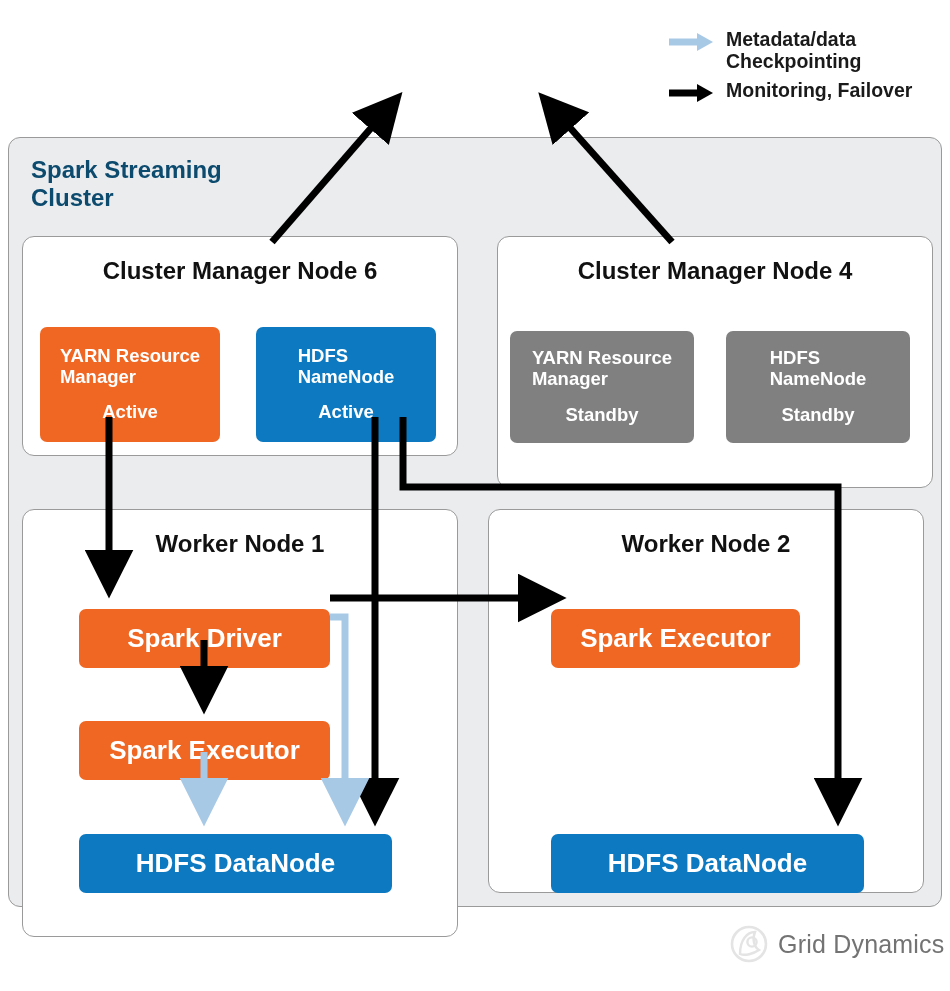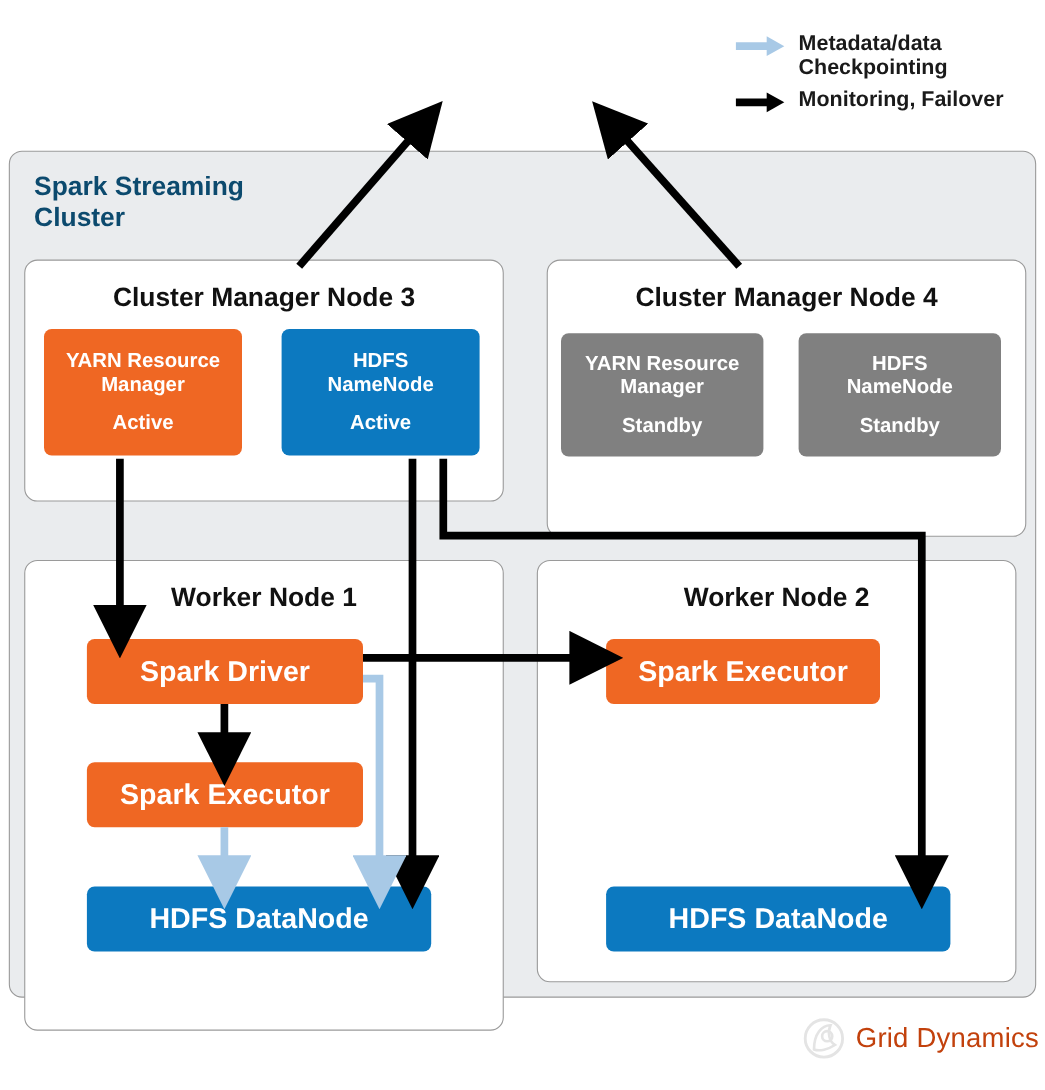--- a/index.html
+++ b/index.html
@@ -116,23 +116,23 @@
   #panel-w2  { left: 488px; top: 509px; width: 436px; height: 384px; }
 
   
   .svc {
     position: absolute;
     border-radius: 7px;
     display: flex;
     flex-direction: column;
     align-items: center;
     justify-content: center;
-    text-align: center;
     color: #ffffff;
     z-index: 4;
+    margin-top: 28px;
   }
   .svc .name {
     font-size: 18.5px;
     font-weight: bold;
     line-height: 1.13;
     white-space: pre-line;
   }
   .svc .state {
     font-size: 18.5px;
     font-weight: bold;
@@ -146,21 +146,21 @@
   
   .watermark {
     position: absolute;
     left: 730px; top: 925px;
     display: flex;
     align-items: center;
     z-index: 3;
   }
   .watermark .wm-text {
     font-size: 25px;
-    color: #c2410c;
+    color: #737373;
     margin-left: 10px;
     letter-spacing: 0.2px;
   }
 </style>
 </head>
 <body>
 
 <div id="stage">
 
   <svg id="wires" viewBox="0 0 950 991" width="950" height="991">
@@ -228,21 +228,21 @@
       <div class="legend-text">Monitoring, Failover</div>
     </div>
   </div>
 
   <div class="cluster-panel">
     <div class="cluster-title">Spark Streaming
 Cluster</div>
   </div>
 
   <div class="node-panel" id="panel-cm3">
-    <div class="node-title" style="top:20px;">Cluster Manager Node 3</div>
+    <div class="node-title" style="top:20px;">Cluster Manager Node 6</div>
   </div>
   <div class="svc orange" style="left:40px; top:299px; width:180px; height:115px;">
     <div class="name">YARN Resource
 Manager</div>
     <div class="state">Active</div>
   </div>
   <div class="svc blue" style="left:256px; top:299px; width:180px; height:115px;">
     <div class="name">HDFS
 NameNode</div>
     <div class="state">Active</div>

